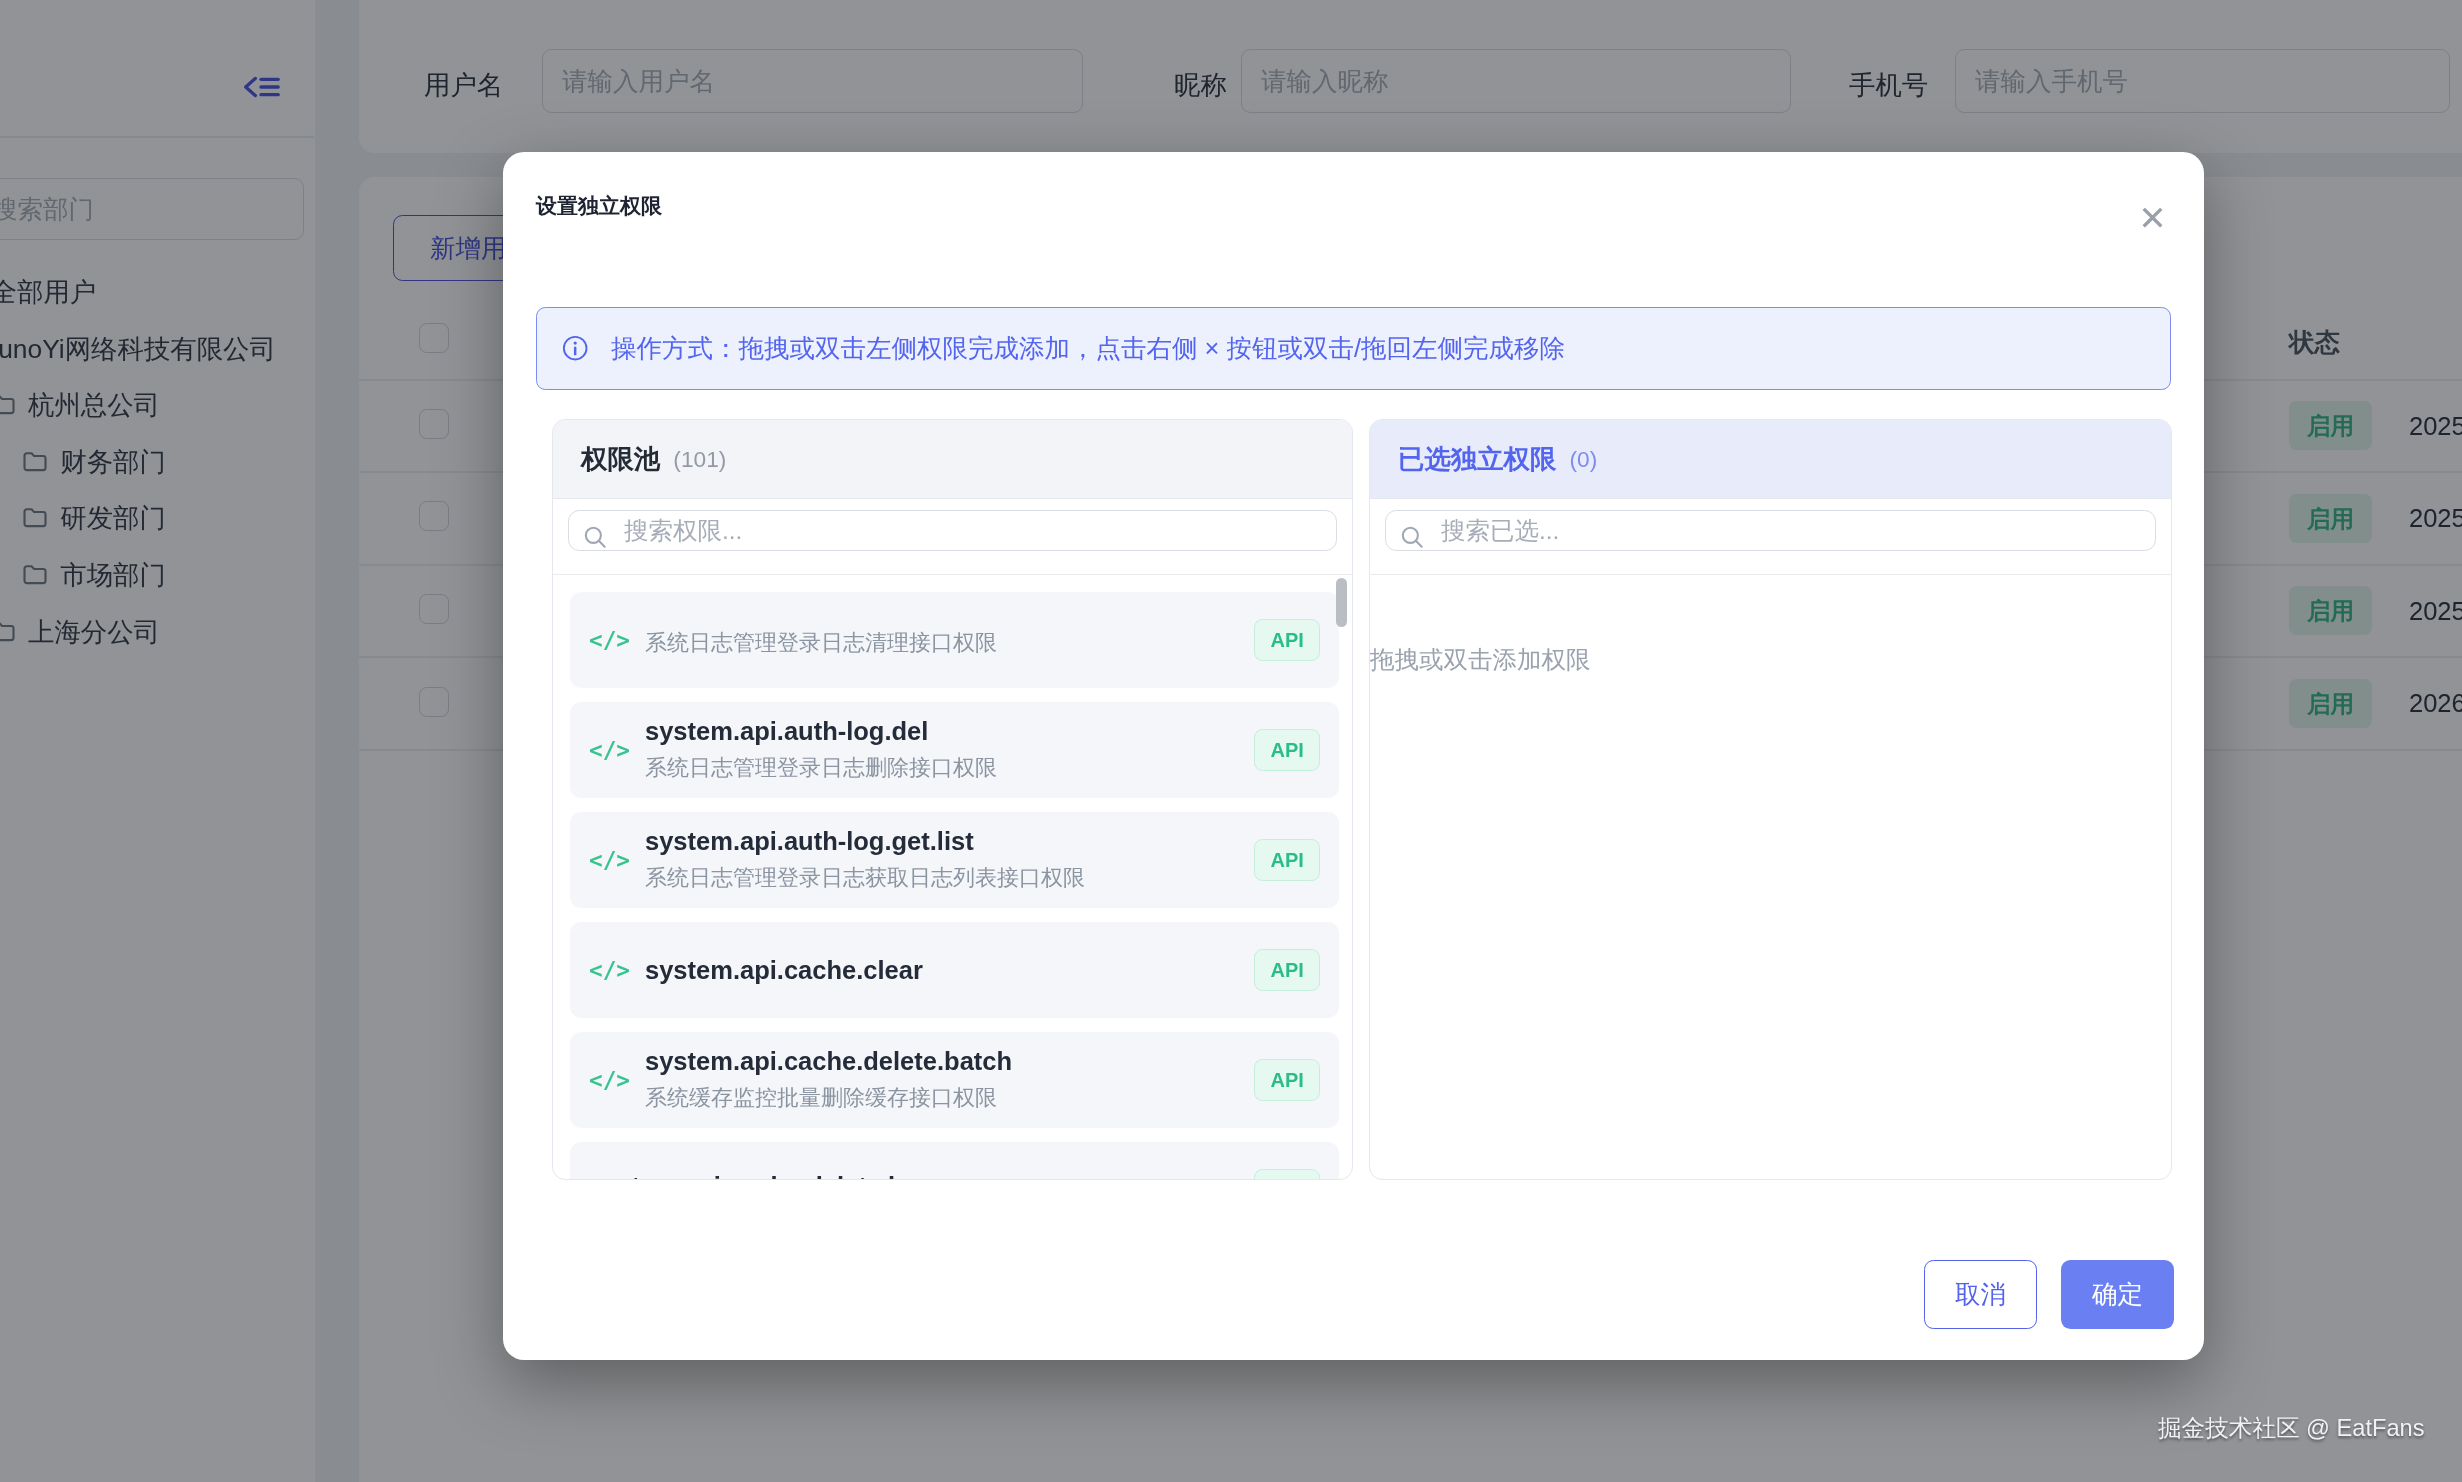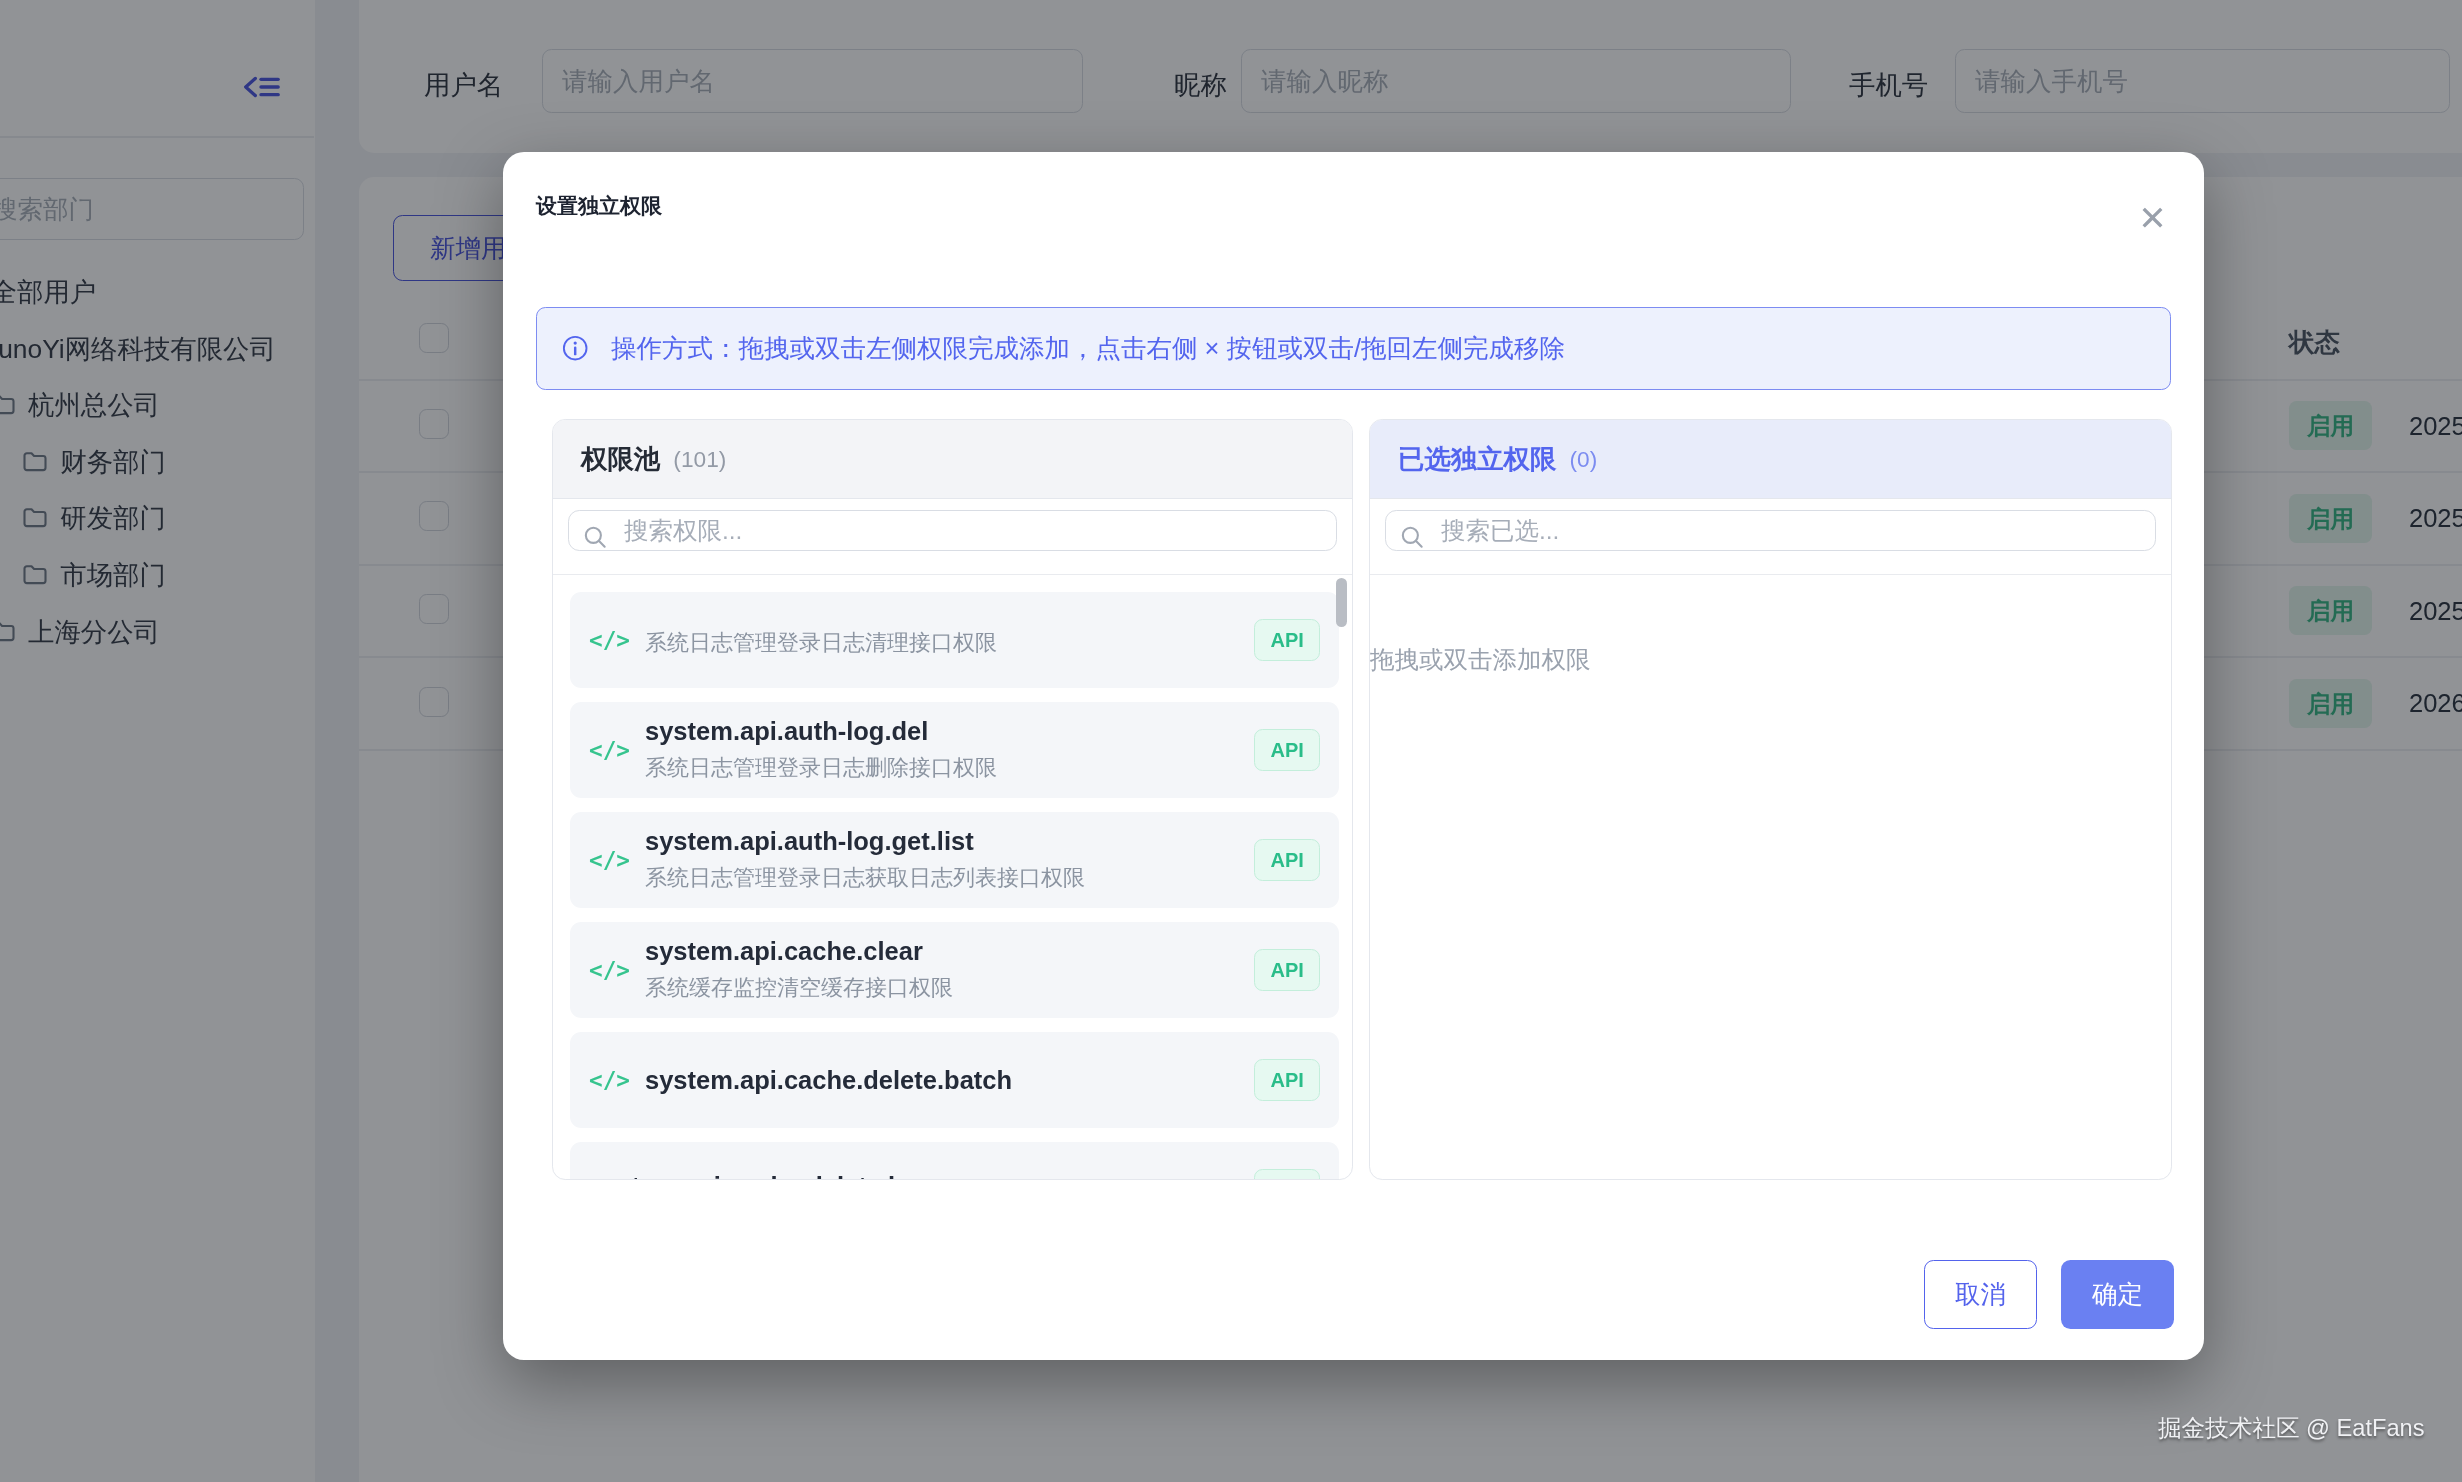--- a/index.html
+++ b/index.html
@@ -206,28 +206,28 @@
           <span class="perm-texts">
             <div class="perm-name">system.api.auth-log.get.list</div>
             <div class="perm-desc">系统日志管理登录日志获取日志列表接口权限</div>
           </span>
           <span class="perm-tag">API</span>
         </div>
         <div class="perm-item">
           <span class="perm-code">&lt;/&gt;</span>
           <span class="perm-texts">
             <div class="perm-name">system.api.cache.clear</div>
-            <div class="perm-desc">系统缓存监控清空缓存接口权限</div>
           </span>
           <span class="perm-tag">API</span>
         </div>
         <div class="perm-item">
           <span class="perm-code">&lt;/&gt;</span>
           <span class="perm-texts">
             <div class="perm-name">system.api.cache.delete.batch</div>
+            <div class="perm-desc">系统缓存监控批量删除缓存接口权限</div>
           </span>
           <span class="perm-tag">API</span>
         </div>
         <div class="perm-item">
 
           <span class="perm-texts">
             <div class="perm-name">system.api.cache.delete.key</div>
             <div class="perm-desc"></div>
           </span>
           <span class="perm-tag">API</span>

